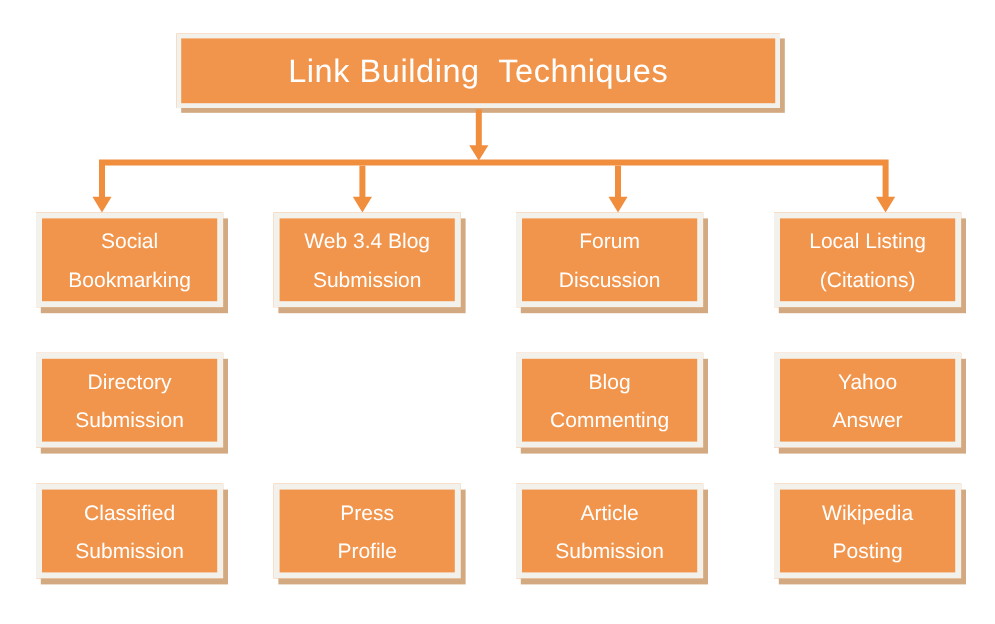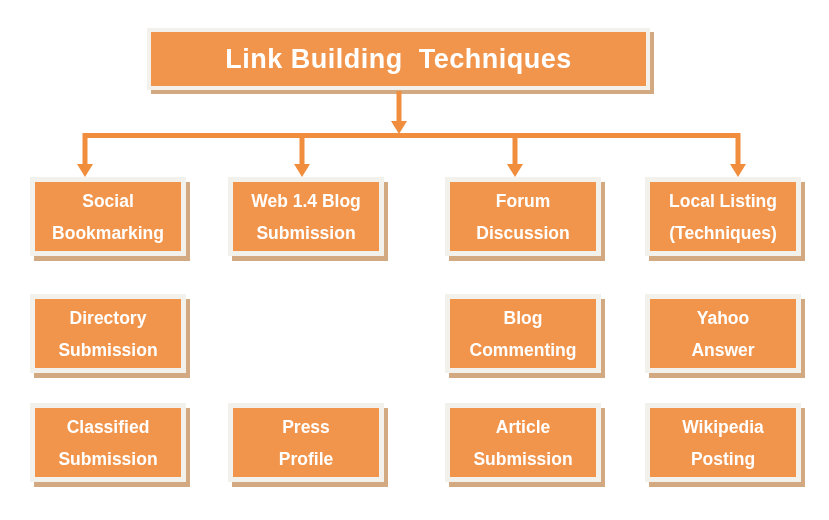--- a/index.html
+++ b/index.html
@@ -18,36 +18,36 @@
     width:829px;height:520px;
     background:var(--page-bg);
     overflow:hidden;
   }
   .title-node{
     position:absolute;left:147px;top:28px;width:503px;height:62px;
     background:var(--node-fill);
     border:4px solid var(--node-border);
     box-shadow:4px 4px 0 var(--node-shadow);
     color:var(--text-color);
-    font-size:27px;font-weight:bold;letter-spacing:0.5px;
+    font-size:27px;font-weight:normal;letter-spacing:0.5px;
     display:flex;align-items:center;justify-content:center;
     white-space:pre;
   }
   .node{
     position:absolute;width:156px;height:79px;
     background:var(--node-fill);
     border:5px solid var(--node-border);
     box-shadow:4px 5px 0 var(--node-shadow);
     color:var(--text-color);
-    font-size:17.5px;font-weight:bold;line-height:32px;
+    font-size:17.5px;font-weight:normal;line-height:32px;
     text-align:center;
     display:flex;align-items:center;justify-content:center;
   }
   .node .label{white-space:pre-line;}
-  .c1{left:30px}.c2{left:228px}.c3{left:445px}.c4{left:645px}
+  .c1{left:30px}.c2{left:228px}.c3{left:430px}.c4{left:645px}
   .r1{top:177px}.r2{top:294px}.r3{top:403px}
   .connector{position:absolute;left:0;top:0;pointer-events:none;}
   .connector path{fill:none;stroke:var(--arrow);stroke-width:5;stroke-linejoin:miter;}
   .connector polygon{fill:var(--arrow);stroke:none;}
 </style>
 </head>
 <body>
 
 <div class="stage">
 
@@ -67,30 +67,30 @@
     <polygon points="294,164 310,164 302,177"></polygon>
     <polygon points="507,164 523,164 515,177"></polygon>
     <polygon points="730,164 746,164 738,177"></polygon>
   </svg>
 
   <div class="node c1 r1">
     <span class="label">Social
 Bookmarking</span>
   </div>
   <div class="node c2 r1">
-    <span class="label">Web 1.4 Blog
+    <span class="label">Web 3.4 Blog
 Submission</span>
   </div>
   <div class="node c3 r1">
     <span class="label">Forum
 Discussion</span>
   </div>
   <div class="node c4 r1">
     <span class="label">Local Listing
-(Techniques)</span>
+(Citations)</span>
   </div>
 
   <div class="node c1 r2">
     <span class="label">Directory
 Submission</span>
   </div>
   <div class="node c4 r2">
     <span class="label">Yahoo
 Answer</span>
   </div>

